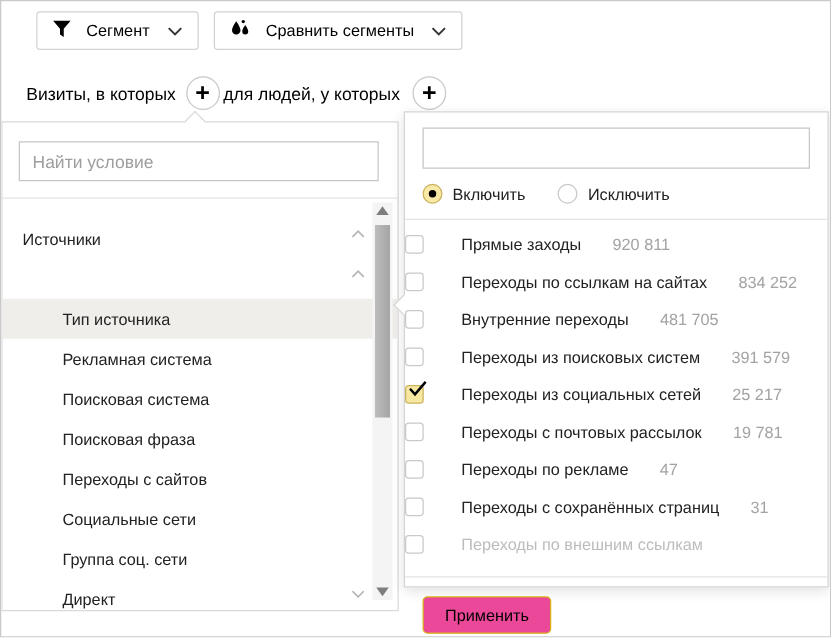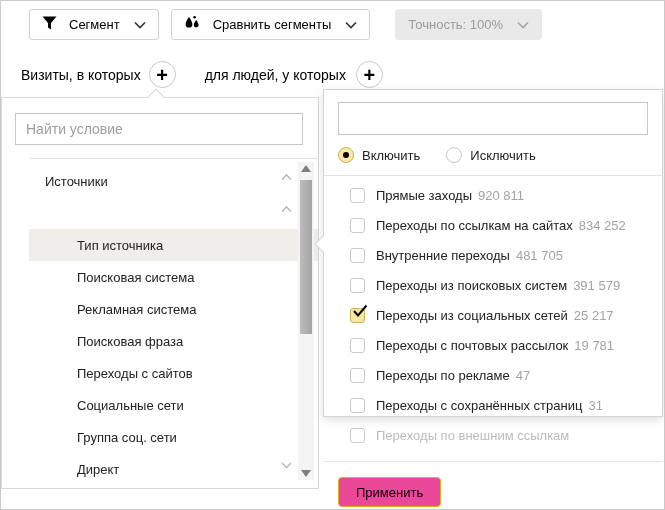--- a/index.html
+++ b/index.html
@@ -17,65 +17,65 @@
   .btn-accuracy { margin-left:25px; background:#e9e9e9; border-color:#e9e9e9; color:#9b9b9b; }
   .chev svg { display:block; }
 
   
   .cond-bar { position:absolute; top:60px; left:20px; display:flex; align-items:center; }
   .cond-label { font-size:14px; color:#000000; }
   .plus-btn { width:27px; height:27px; border-radius:50%; border:1px solid #c9c9c9; background:#fff;
               font-size:20px; font-weight:bold; color:#000; line-height:24px; text-align:center;
               cursor:pointer; padding:0; font-family:inherit; }
   .plus-visits { margin-left:8px; }
-  .lbl-people { margin-left:29px; }
+  .lbl-people { margin-left:3px; }
   .plus-people { margin-left:10px; }
 
   
   .left-panel { position:absolute; left:0; top:96px; width:318px; height:392px;
                 border:1px solid #d9d9d9; background:#fff; }
   .notch-up { position:absolute; top:-7px; left:148px; width:12px; height:12px; background:#fff;
               border-top:1px solid #d9d9d9; border-left:1px solid #d9d9d9; transform:rotate(45deg); }
   .search-input { position:absolute; top:15px; left:13px; width:288px; height:32px;
                   border:1px solid #c6c6c6; padding:0 10px; font-size:14px; color:#333; font-family:inherit; }
   .search-input::placeholder { color:#9e9e9e; opacity:1; }
   .tree { position:absolute; top:60px; left:0; right:0; bottom:0; border-top:1px solid #e3e3e3;
-          padding-top:6px; overflow:hidden;margin-left:27px; }
+          padding-top:16px; overflow:hidden; }
   .trow { position:relative; height:32px; display:flex; align-items:center; font-size:13px; color:#222; cursor:pointer; }
   .trow.lvl1 { padding-left:16px; }
   .trow.lvl2 { padding-left:30px; }
   .trow.lvl3 { padding-left:48px; }
   .trow.selected { background:#f0eeea; }
   .tchev { position:absolute; right:26px; top:9px; }
   .tchev svg { display:block; }
 
   
   .sbar { position:absolute; top:3px; right:4px; width:16px; bottom:8px; background:#f4f4f4; }
   .sbar .arr { position:absolute; left:3px; width:0; height:0; border-left:5px solid transparent; border-right:5px solid transparent; cursor:pointer; }
   .sbar .arr-up { top:3px; border-bottom:7px solid #7e7e7e; }
   .sbar .arr-down { bottom:3px; border-top:7px solid #7e7e7e; }
   .sbar .thumb { position:absolute; left:2px; width:12px; top:18px; height:154px;
                  background:linear-gradient(90deg,#bdbdbd,#a4a4a4); cursor:pointer; }
 
   
-  .popup { position:absolute; left:322px; top:88px; width:340px; height:328px; background:#fff;
+  .popup { position:absolute; left:322px; top:88px; width:340px; height:381px; background:#fff;
            border:1px solid #d4d4d4; box-shadow:0 3px 10px rgba(0,0,0,.12); }
   .notch-left { position:absolute; left:-7px; top:148px; width:12px; height:12px; background:#fff;
                 border-left:1px solid #d4d4d4; border-bottom:1px solid #d4d4d4; transform:rotate(45deg); }
   .popup-input { display:block; margin:12px 14px 0; width:calc(100% - 28px); height:33px;
                  border:1px solid #c6c6c6; padding:0 10px; font-size:14px; color:#333; font-family:inherit; }
   .radios { display:flex; gap:26px; margin:11px 14px 0; font-size:13px; color:#222; align-items:center; height:18px; }
   .radio { display:flex; align-items:center; gap:8px; cursor:pointer; }
   .radio-circle { width:16px; height:16px; border-radius:50%; border:1px solid #c9c9c9; background:#fff; position:relative; }
   .radio.selected .radio-circle { background:#f8e9a6; border-color:#cbb05e; }
   .radio.selected .radio-circle::after { content:""; position:absolute; left:4px; top:4px; width:6px; height:6px;
                                          border-radius:50%; background:#000; }
   .popup-div { border-top:1px solid #e3e3e3; margin-top:11px; }
   .options { padding-top:4px; }
-  .option { height:30px; display:flex; align-items:center; padding-left:26px; font-size:13px; color:#222; cursor:pointer; }
+  .option { height:30px; display:flex; align-items:center; padding-left:0; font-size:13px; color:#222; cursor:pointer;gap:19px; }
   .cbx { width:15px; height:15px; border:1px solid #c9c9c9; border-radius:3px; background:#fff;
          position:relative; margin-right:11px; flex:none; }
   .option.checked .cbx { background:#f8e7a1; border-color:#c9b45e; }
   .cbx .check-icon { display:none; position:absolute; left:1px; top:-5px; }
   .option.checked .cbx .check-icon { display:block; }
   .ocount { color:#a3a3a3; margin-left:6px; }
   .option.disabled .olabel { color:#bcbcbc; }
   .apply-btn { margin:15px 0 0 14px; height:30px; padding:0 17px; background:#ec4899;
                border:1px solid #d9b217; border-radius:4px; font-size:13px; color:#000;
                cursor:pointer; font-family:inherit; }
@@ -103,28 +103,20 @@
             <path d="M12.2 5 C12.2 5 9.8 8.2 9.8 10.1 a2.4 2.4 0 0 0 4.8 0 C14.6 8.2 12.2 5 12.2 5 Z" fill="#000"></path>
             <circle cx="10.6" cy="2.2" r="1.3" fill="#000"></circle>
           </svg></span>
       <span>Сравнить сегменты</span>
       <span class="chev">
           <svg width="12" height="8" viewBox="0 0 12 8">
             <polyline points="1,1.5 6,6.5 11,1.5" fill="none" stroke="#333" stroke-width="1.6"></polyline>
           </svg>
         </span>
     </button>
-    <button class="btn btn-accuracy">
-      <span>Точность: 100%</span>
-      <span class="chev">
-          <svg width="12" height="8" viewBox="0 0 12 8">
-            <polyline points="1,1.5 6,6.5 11,1.5" fill="none" stroke="#a6a6a6" stroke-width="1.6"></polyline>
-          </svg>
-        </span>
-    </button>
   </div>
 
   <div class="cond-bar">
     <span class="cond-label">Визиты, в которых</span>
     <button class="plus-btn plus-visits">+</button>
     <span class="cond-label lbl-people">для людей, у которых</span>
     <button class="plus-btn plus-people">+</button>
   </div>
 
   <div class="left-panel">
@@ -144,24 +136,24 @@
         <span class="tchev">
             <svg width="11" height="7" viewBox="0 0 11 7">
               <polyline points="1,5.5 5.5,1 10,5.5" fill="none" stroke="#b3b3b3" stroke-width="1.3"></polyline>
             </svg>
           </span>
       </div>
       <div class="trow lvl3 selected">
         <span class="tlabel">Тип источника</span>
       </div>
       <div class="trow lvl3">
+        <span class="tlabel">Рекламная система</span>
+      </div>
+      <div class="trow lvl3">
         <span class="tlabel">Поисковая система</span>
-      </div>
-      <div class="trow lvl3">
-        <span class="tlabel">Рекламная система</span>
       </div>
       <div class="trow lvl3">
         <span class="tlabel">Поисковая фраза</span>
       </div>
       <div class="trow lvl3">
         <span class="tlabel">Переходы с сайтов</span>
       </div>
       <div class="trow lvl3">
         <span class="tlabel">Социальные сети</span>
       </div>

